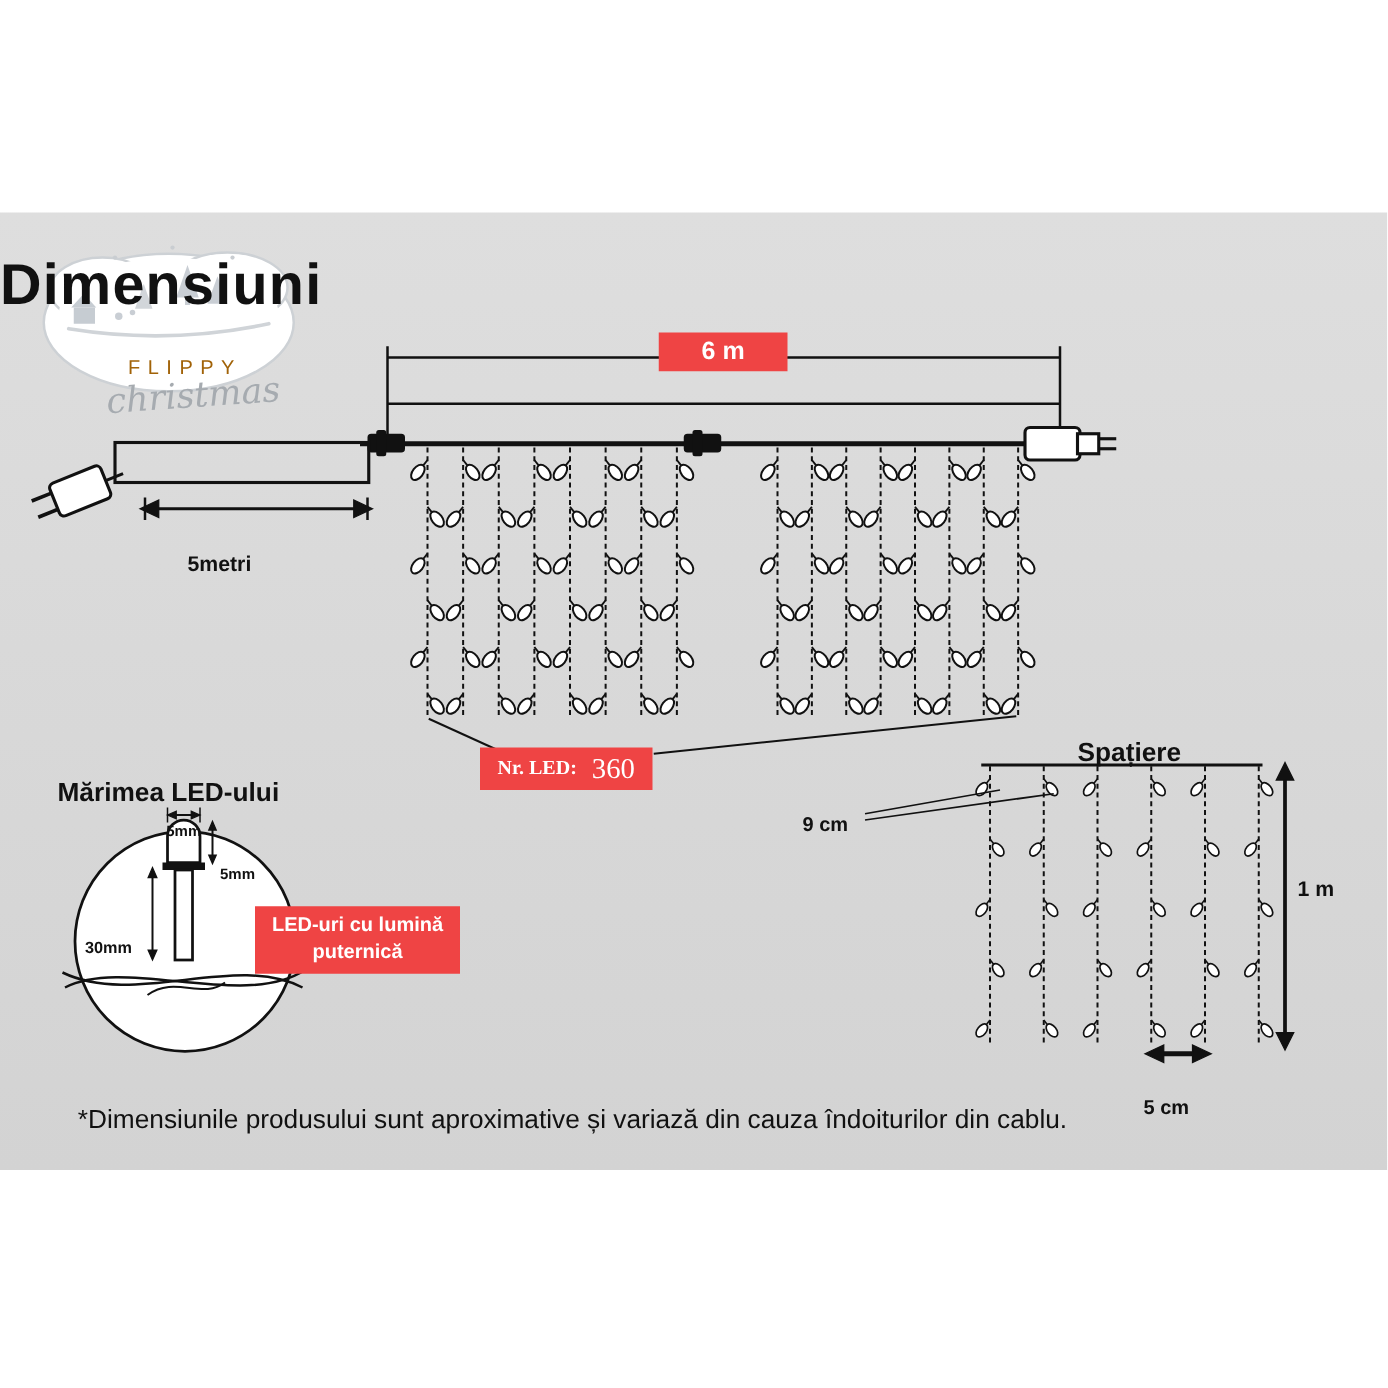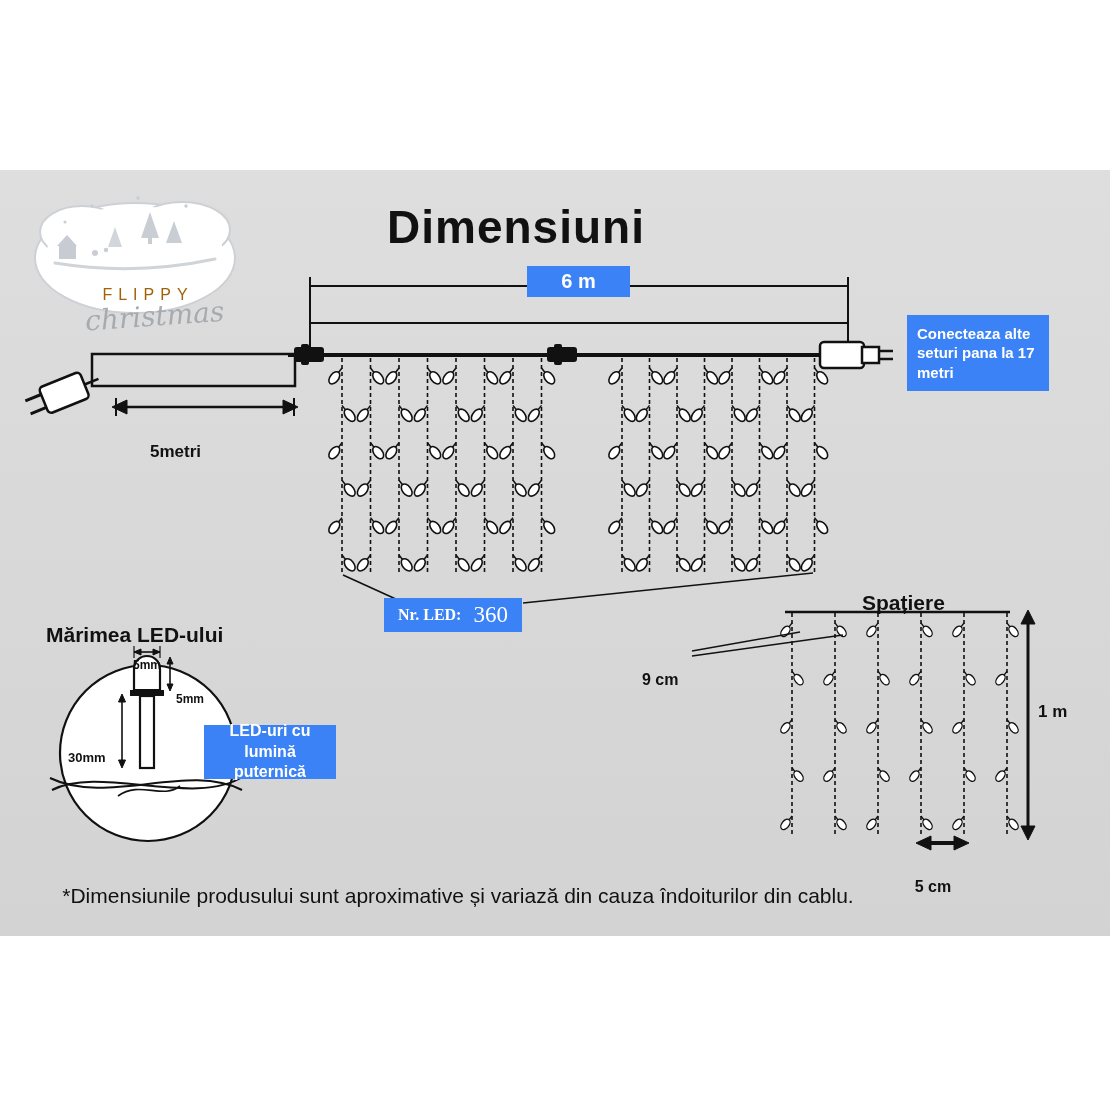--- a/index.html
+++ b/index.html
@@ -2,35 +2,35 @@
 <html><head>
 <meta charset="utf-8">
 <style>
   html,body{margin:0;padding:0;background:#fff;}
   .canvas{position:relative;width:1110px;height:1110px;background:#fff;overflow:hidden;
           font-family:"Liberation Sans",sans-serif;color:#111;}
   .band{position:absolute;left:0;top:170px;width:1110px;height:766px;
         background:linear-gradient(180deg,#dedede 0%,#d3d3d3 100%);}
   svg.art{position:absolute;left:0;top:0;}
   .abs{position:absolute;}
-  .title{left:0;top:200px;width:1032px;text-align:center;font-size:46px;font-weight:bold;letter-spacing:1px;}
-  .blackbox{background:#3b82f6;color:#fff;font-weight:bold;display:flex;align-items:center;justify-content:center;}
+  .title{left:0;top:200px;width:1032px;font-size:46px;font-weight:bold;letter-spacing:1px;}
+  .blackbox{background:#ef4444;color:#fff;font-weight:bold;display:flex;align-items:center;justify-content:center;}
   .box-6m{left:527px;top:266px;width:103px;height:31px;font-size:20px;}
   .box-sections{left:423px;top:308px;width:307px;height:29px;font-size:18px;}
   .box-connect{left:907px;top:315px;width:142px;height:76px;font-size:15px;line-height:1.3;
                justify-content:flex-start;align-items:center;padding:4px 10px;box-sizing:border-box;text-align:left;}
   .box-nrled{left:384px;top:598px;width:138px;height:34px;font-family:"Liberation Serif",serif;gap:12px;}
   .nrled-label{font-size:16px;font-weight:bold;}
   .nrled-value{font-size:23px;font-weight:normal;}
-  .box-lednote{left:204px;top:725px;width:132px;height:54px;font-size:16px;text-align:center;line-height:1.3;padding:4px 8px;box-sizing:border-box;}
+  .box-lednote{left:204px;top:725px;width:164px;height:54px;font-size:16px;text-align:center;line-height:1.3;padding:4px 8px;box-sizing:border-box;}
   .lbl{font-weight:bold;margin-top:28px;}
   .lbl-5metri{left:150px;top:414px;font-size:17px;}
   .lbl-spatiere{left:862px;top:563px;font-size:21px;text-align:right;}
   .lbl-marimea{left:46px;top:595px;font-size:21px;}
-  .lbl-9cm{left:642px;top:643px;font-size:16px;}
+  .lbl-9cm{left:642px;top:624px;font-size:16px;}
   .lbl-1m{left:1038px;top:674px;font-size:17px;}
   .lbl-16cm{left:900px;top:850px;width:66px;text-align:center;font-size:16px;}
   .lbl-5mm-top{left:119px;top:630px;width:56px;text-align:center;font-size:12px;}
   .lbl-5mm-right{left:176px;top:664px;font-size:12px;}
   .lbl-30mm{left:68px;top:722px;font-size:13px;}
   .footnote{left:0;top:884px;width:916px;text-align:center;font-size:21px;}
   .logo-top{left:88px;top:286px;width:120px;text-align:center;font-size:16px;letter-spacing:6px;color:#a16207;font-weight:500;}
   .logo-script{left:85px;top:300px;width:130px;text-align:center;font-size:28px;color:#a6abb0;
                font-family:"DejaVu Serif",serif;font-style:italic;transform:rotate(-4deg);}
 </style>
@@ -691,21 +691,20 @@
       </g>
     </g>
   </svg>
 
   <div class="abs title">Dimensiuni</div>
 
   <div class="abs logo-top">FLIPPY</div>
   <div class="abs logo-script">christmas</div>
 
   <div class="abs blackbox box-6m">6 m</div>
-  <div class="abs blackbox box-connect">Conecteaza alte seturi pana la 17 metri</div>
 
   <div class="abs lbl lbl-5metri">5metri</div>
 
   <div class="abs blackbox box-nrled">
     <span class="nrled-label">Nr. LED:</span>
     <span class="nrled-value">360</span>
   </div>
 
   <div class="abs lbl lbl-spatiere">Spațiere</div>
   <div class="abs lbl lbl-9cm">9 cm</div>

